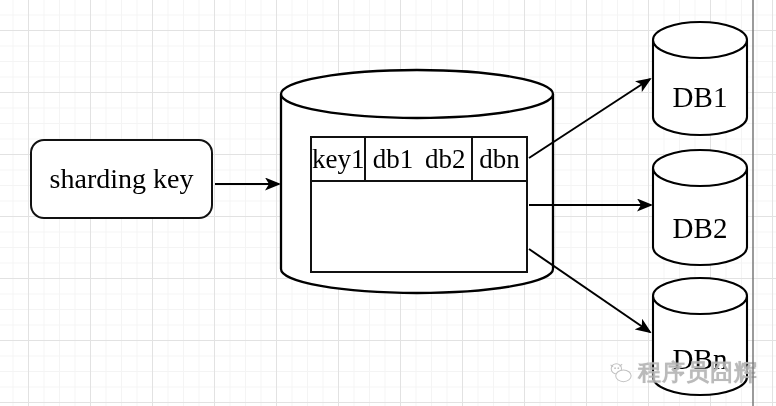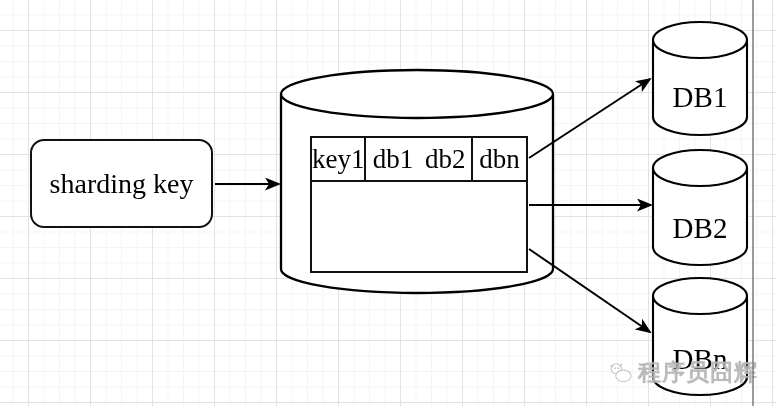--- a/index.html
+++ b/index.html
@@ -17,21 +17,21 @@
     background-position:0 30px, 28px 0, 0 14.5px, 12.5px 0;
     font-family:"Liberation Serif","DejaVu Serif",serif;
     color:#000;
   }
   .shapes{position:absolute;left:0;top:0;width:776px;height:406px;}
   .edge-line{
     position:absolute;left:752px;top:0;width:2px;height:406px;
     background:#7a7a7a;opacity:.75;
   }
   .sharding-box{
-    position:absolute;left:30px;top:139px;width:183px;height:89px;
+    position:absolute;left:30px;top:139px;width:183px;height:80px;
     box-sizing:border-box;border:2.4px solid #111;border-radius:14px;
     background:#fff;display:flex;align-items:center;justify-content:center;
     font-size:28px;
   }
   .map-table{
     position:absolute;left:310px;top:136px;width:218px;height:137px;
     box-sizing:border-box;border:2.5px solid #111;background:#fff;
     display:grid;grid-template-columns:1fr 1fr 1fr 1fr;grid-template-rows:1fr 1fr 1fr;
   }
   .map-table .cell{

